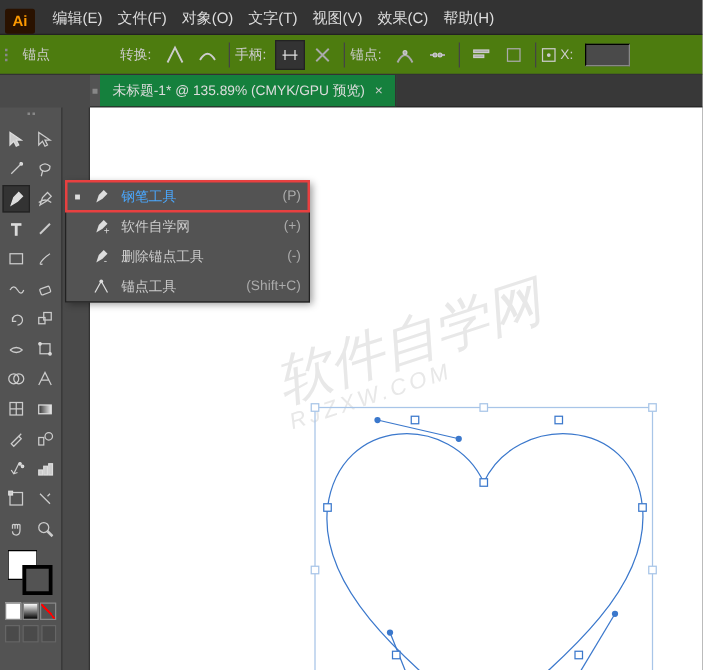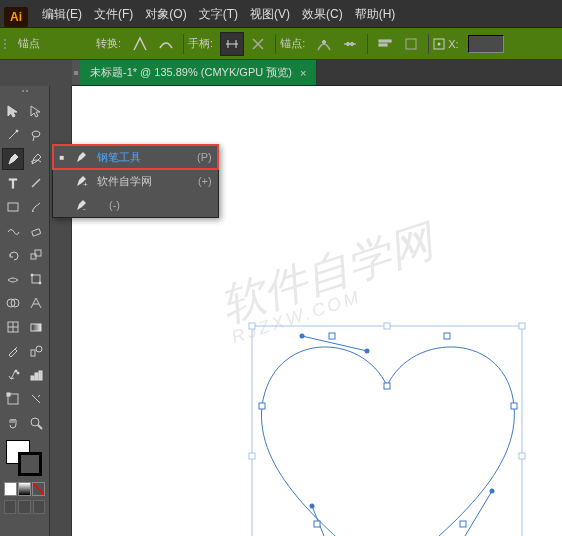--- a/index.html
+++ b/index.html
@@ -446,15 +446,27 @@
     <span class="shortcut">(+)</span>
   </div>
   <div class="flyout-row">
     <span class="flyout-bullet"></span>
     <span class="icon">
         <svg width="14" height="14">
           <path d="M3 12 L5 6 L9 2 L12 5 L8 9 L3 12 Z" fill="#ddd"></path>
           <text x="9" y="13" font-size="8" fill="#ddd">-</text>
         </svg>
       </span>
+    <span class="label">删除锚点工具</span>
     <span class="shortcut">(-)</span>
   </div>
+  <div class="flyout-row">
+    <span class="flyout-bullet"></span>
+    <span class="icon">
+        <svg width="14" height="14">
+          <path d="M2 12 L7 3 L12 12" stroke="#ddd" fill="none"></path>
+          <circle cx="7" cy="3" r="1.5" fill="#ddd"></circle>
+        </svg>
+      </span>
+    <span class="label">锚点工具</span>
+    <span class="shortcut">(Shift+C)</span>
+  </div>
 </div>
 
 </body></html>

